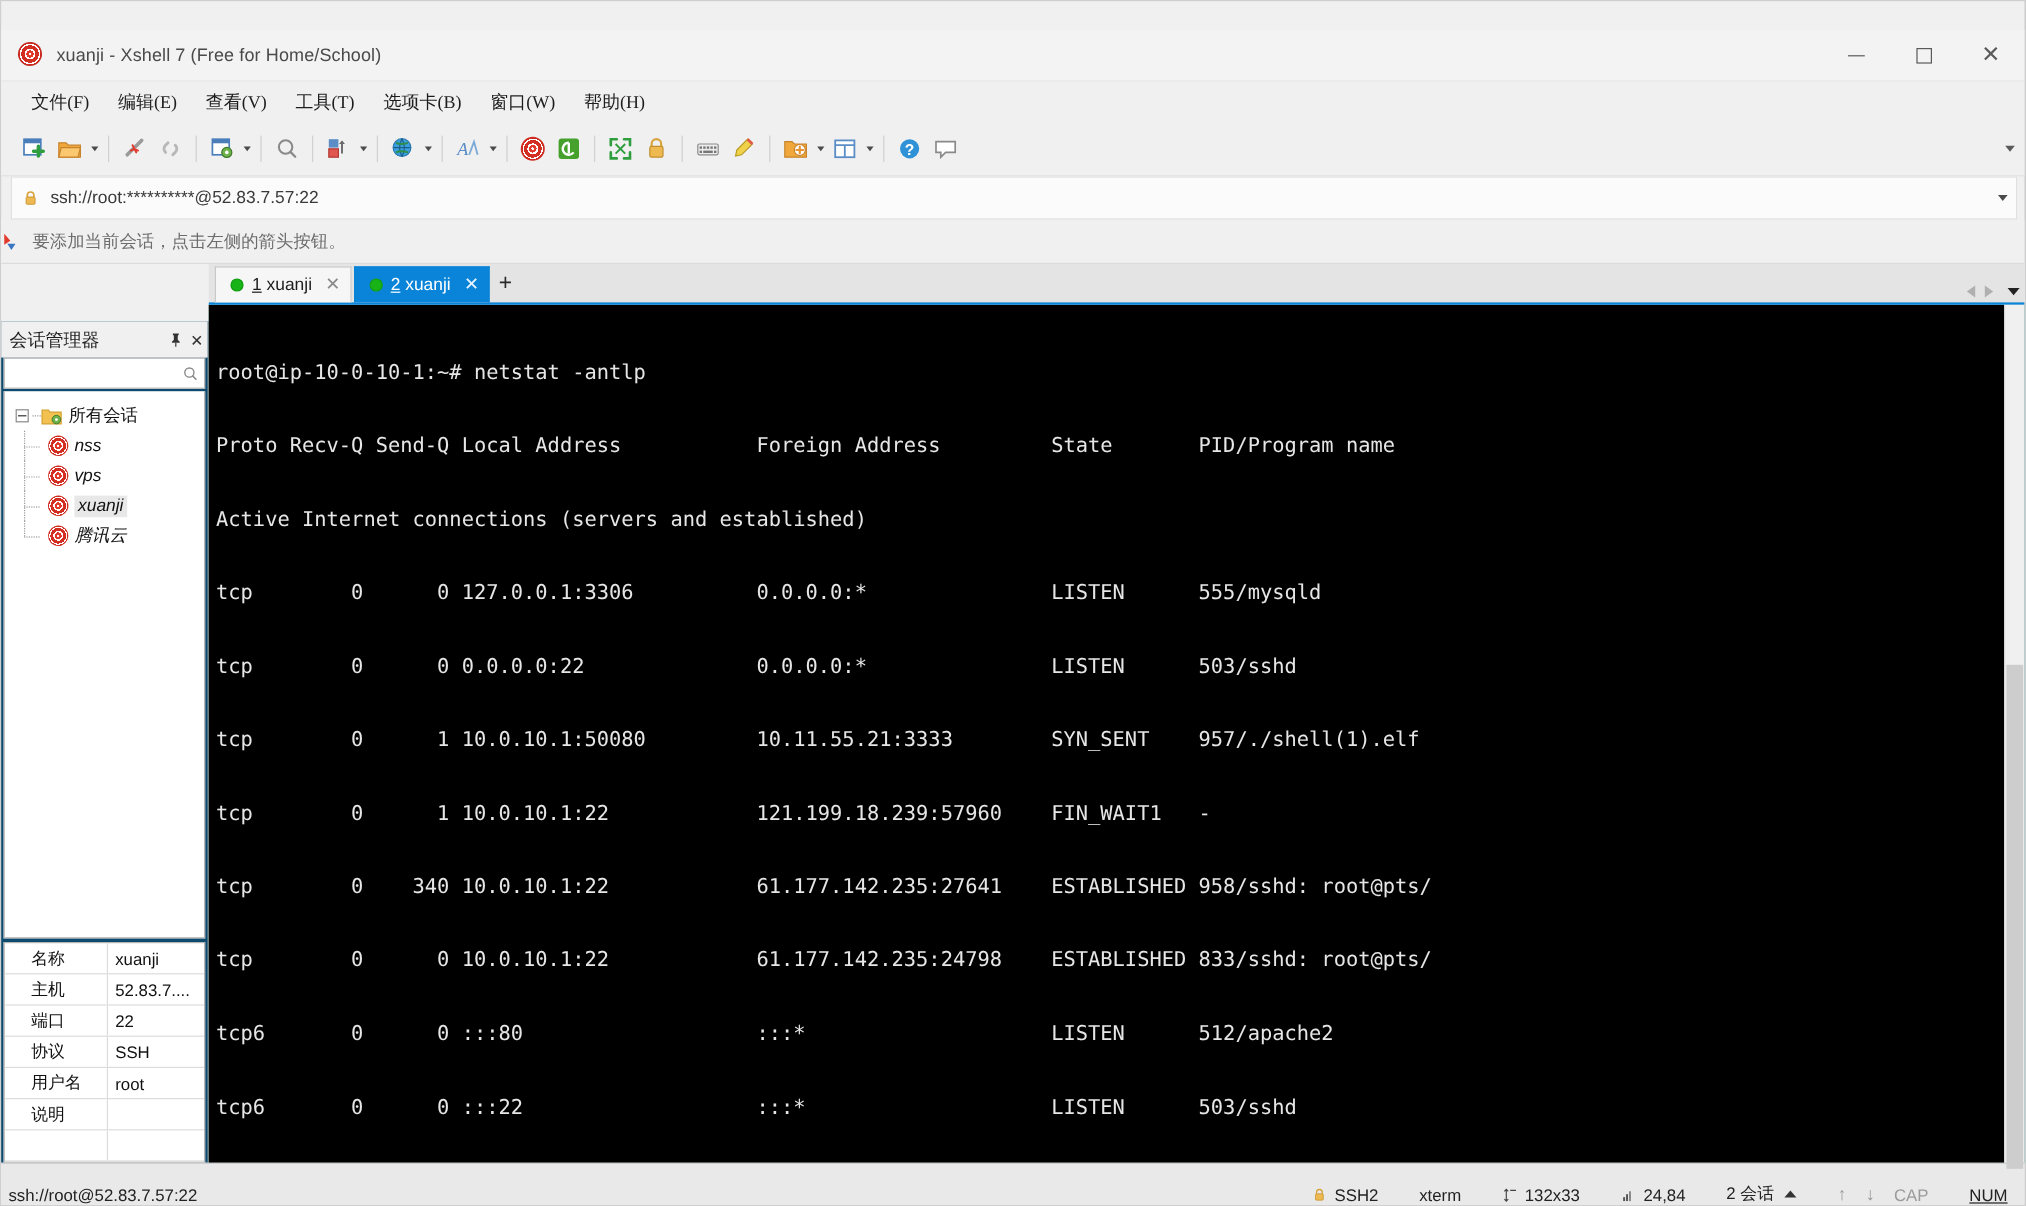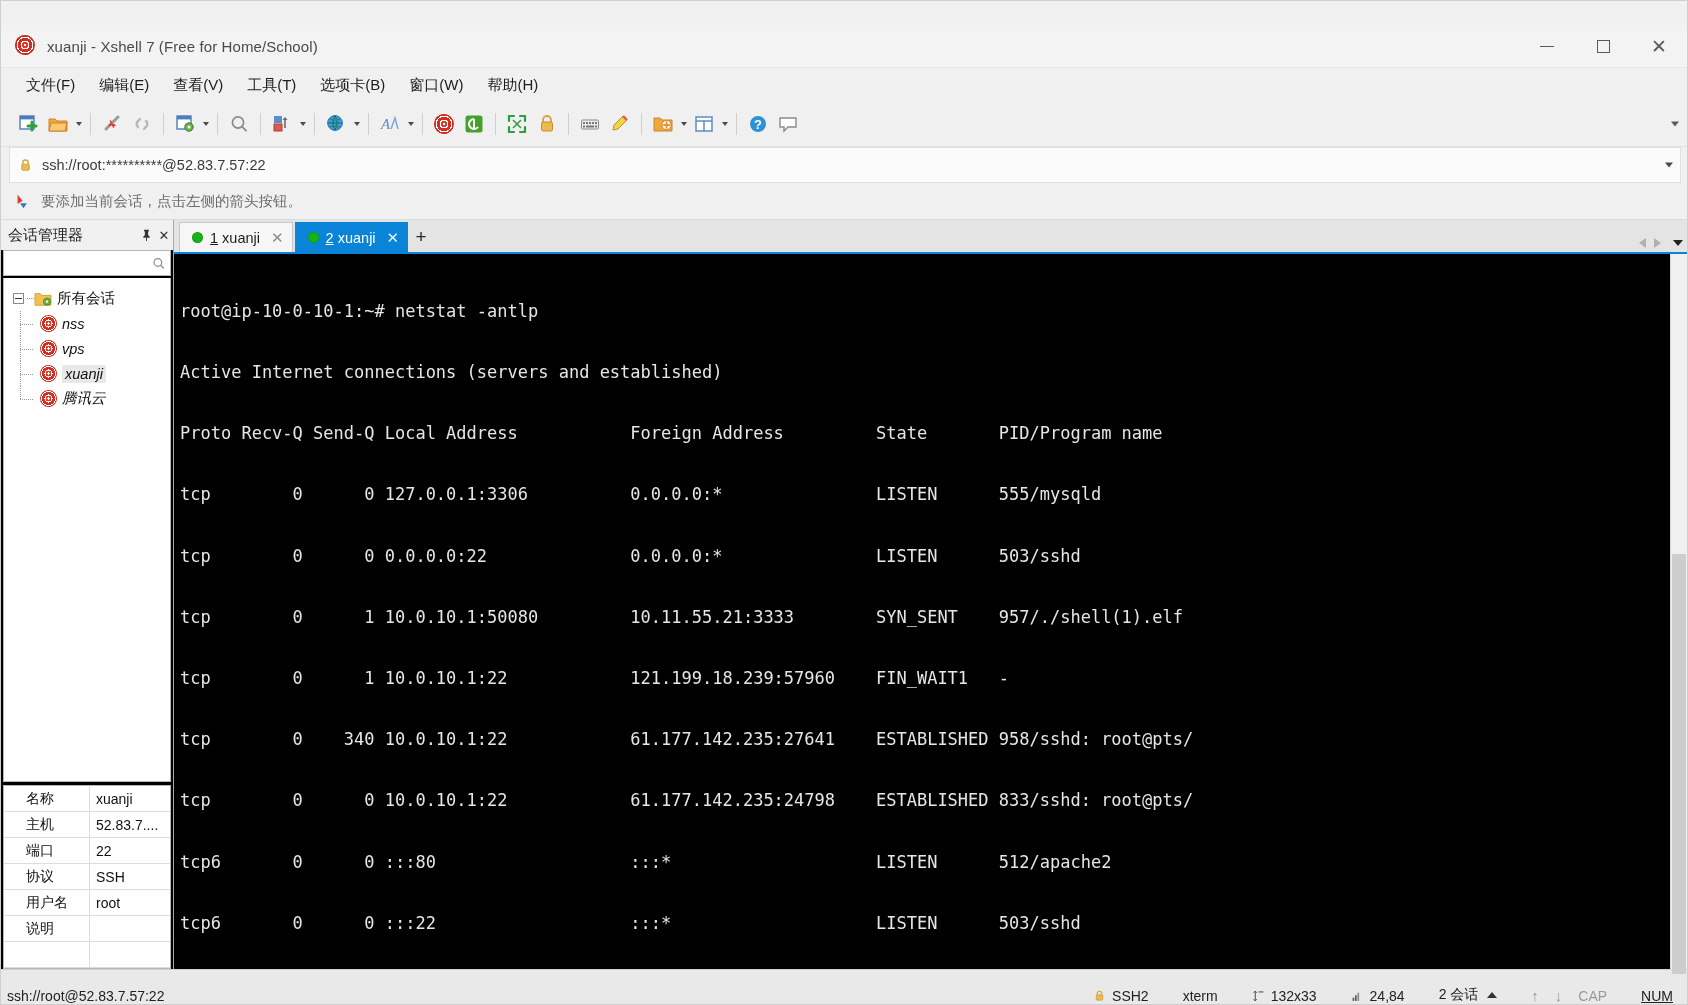--- a/index.html
+++ b/index.html
@@ -42,21 +42,21 @@
     width:56px;height:42px;display:flex;align-items:center;justify-content:center;
     color:#5a5a5a;
   }
   .wb-min{width:14px;height:1px;background:#5a5a5a;display:block;}
   .wb-max{width:13px;height:13px;border:1.4px solid #5a5a5a;display:block;box-sizing:border-box;}
   .wb-close{font-size:19px;line-height:1;font-weight:300;}
 
   
   .menubar{
     height:34px;min-height:34px;display:flex;align-items:center;
-    background:#f0f0f0;padding-left:14px;
+    background:#f0f0f0;padding-left:14px;font-family:Liberation Serif, serif;
   }
   .menu-item{
     font-size:15px;color:#1d1d1d;padding:5px 11px;margin-right:2px;white-space:nowrap;
     border-radius:2px;
   }
 
   
   .toolbar{
     height:44px;min-height:44px;display:flex;align-items:center;
     background:#f0f0f0;padding-left:12px;position:relative;
@@ -93,32 +93,32 @@
   .addr-text{font-size:14.5px;color:#3a3a3a;white-space:nowrap;}
   .addr-caret{
     position:absolute;right:7px;top:50%;transform:translateY(-50%);
     width:0;height:0;border-left:4.5px solid transparent;border-right:4.5px solid transparent;
     border-top:5.5px solid #4a4a4a;
   }
 
   
   .noticebar{
     height:36px;min-height:36px;display:flex;align-items:center;
-    background:#f0f0f0;padding-left:14px;border-bottom:1px solid #dcdcdc;
+    background:#f0f0f0;border-bottom:1px solid #dcdcdc;
   }
   .notice-icon{margin-right:9px;display:flex;align-items:center;}
   .notice-text{font-size:14.5px;color:#6d6d6d;white-space:nowrap;}
 
   
   .bodyrow{flex:1;display:flex;min-height:0;background:#f0f0f0;}
 
   
   .sidebar{
     width:173px;min-width:173px;display:flex;flex-direction:column;
-    background:#000000;border-right:1px solid #a8a8a8;box-sizing:border-box;
+    background:#0c4a6e;border-right:1px solid #a8a8a8;box-sizing:border-box;margin-top:48px;
   }
   .sb-header{
     height:30px;min-height:30px;display:flex;align-items:center;
     padding-left:7px;background:#f0f0f0;
   }
   .sb-title{font-size:15px;color:#1d1d1d;flex:1;white-space:nowrap;}
   .sb-pin,.sb-close{
     width:18px;height:20px;display:flex;align-items:center;justify-content:center;
     color:#333;font-size:13px;
   }
@@ -592,22 +592,22 @@
         <div class="tabbar-right">
           <span class="tnav left"></span>
           <span class="tnav right"></span>
           <span class="tdrop"></span>
         </div>
       </div>
 
       <div class="termwrap">
         <div class="terminal">
           <div class="term-line">root@ip-10-0-10-1:~# netstat -antlp</div>
+          <div class="term-line">Proto Recv-Q Send-Q Local Address           Foreign Address         State       PID/Program name</div>
           <div class="term-line">Active Internet connections (servers and established)</div>
-          <div class="term-line">Proto Recv-Q Send-Q Local Address           Foreign Address         State       PID/Program name</div>
           <div class="term-line">tcp        0      0 127.0.0.1:3306          0.0.0.0:*               LISTEN      555/mysqld</div>
           <div class="term-line">tcp        0      0 0.0.0.0:22              0.0.0.0:*               LISTEN      503/sshd</div>
           <div class="term-line">tcp        0      1 10.0.10.1:50080         10.11.55.21:3333        SYN_SENT    957/./shell(1).elf</div>
           <div class="term-line">tcp        0      1 10.0.10.1:22            121.199.18.239:57960    FIN_WAIT1   -</div>
           <div class="term-line">tcp        0    340 10.0.10.1:22            61.177.142.235:27641    ESTABLISHED 958/sshd: root@pts/</div>
           <div class="term-line">tcp        0      0 10.0.10.1:22            61.177.142.235:24798    ESTABLISHED 833/sshd: root@pts/</div>
           <div class="term-line">tcp6       0      0 :::80                   :::*                    LISTEN      512/apache2</div>
           <div class="term-line">tcp6       0      0 :::22                   :::*                    LISTEN      503/sshd</div>
           
         </div>

